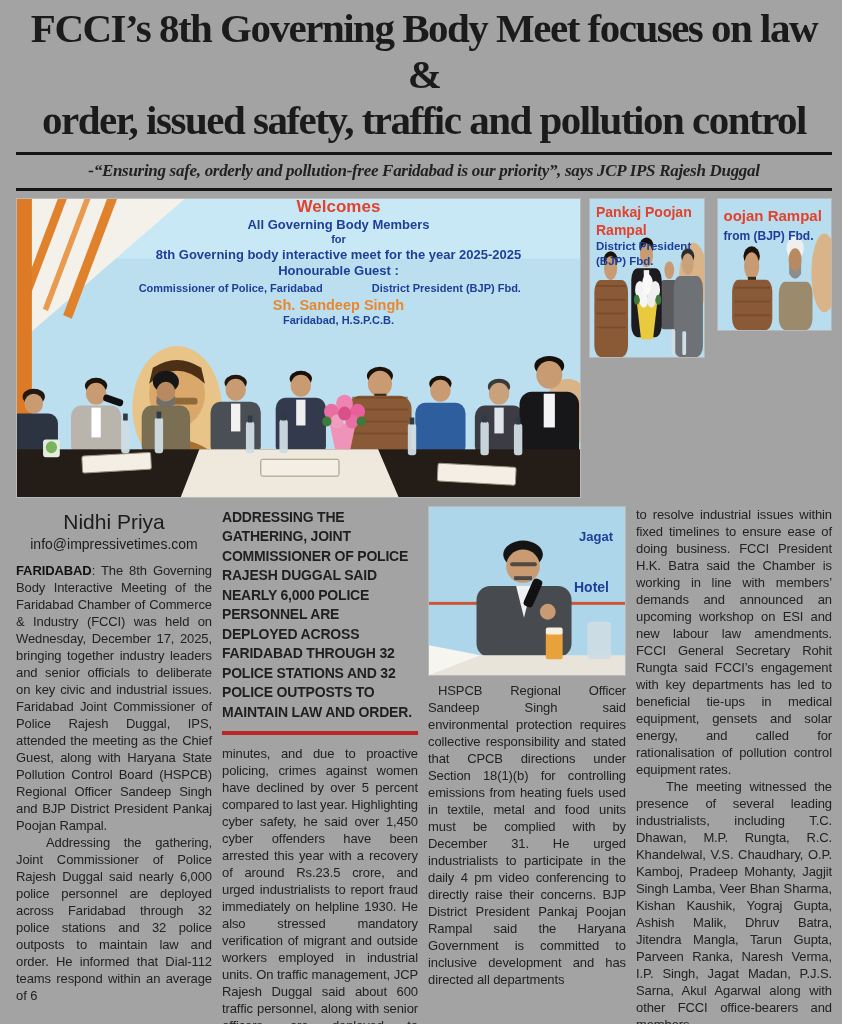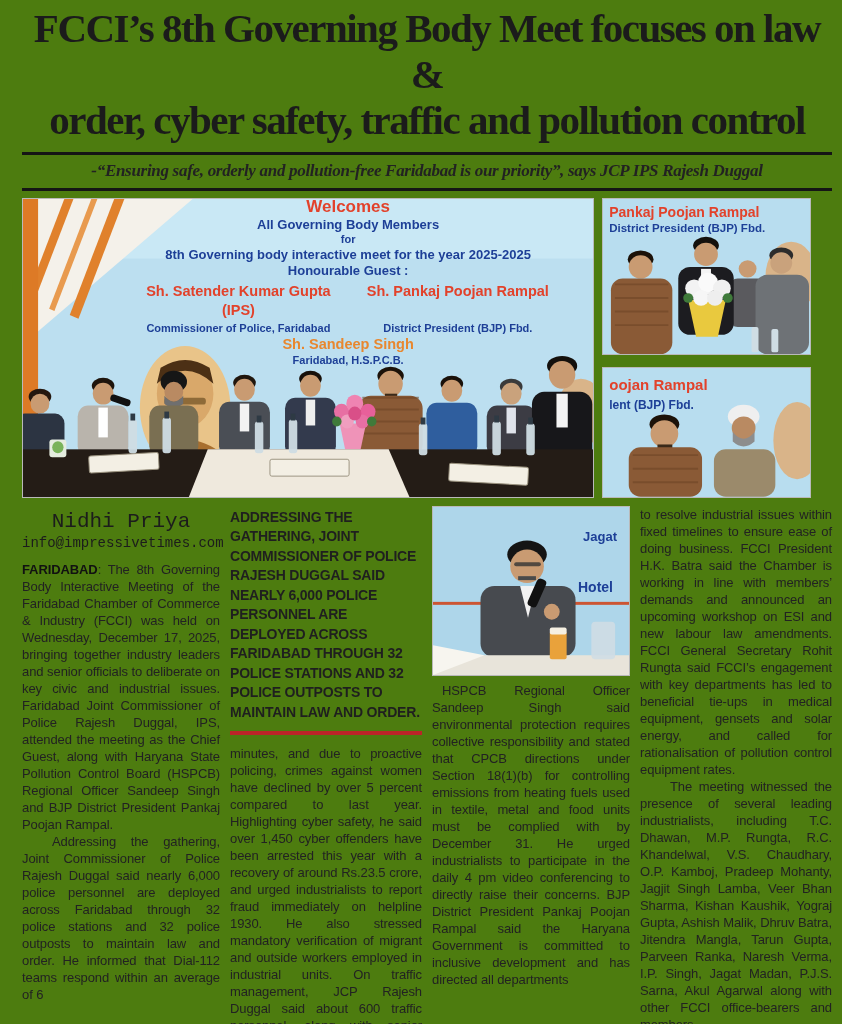--- a/index.html
+++ b/index.html
@@ -1,34 +1,34 @@
 <!DOCTYPE html>
 <html lang="en"><head>
 <meta charset="utf-8">
 <style>
   * { margin:0; padding:0; box-sizing:border-box; }
   html,body { width:842px; height:1024px; background:#ffffff; overflow:hidden; }
   body { font-family:"Liberation Sans", sans-serif; color:#1d1d1d; }
-  .page { width:842px; height:1024px; padding:6px 10px 0 22px; background:#4d7c0f; }
+  .page { width:842px; height:1024px; padding:6px 10px 0 16px; background:#a3a3a3; }
 
   
   .headline { font-family:"Liberation Serif", serif; font-weight:700; text-align:center;
               font-size:41px; line-height:1.12; letter-spacing:-1.5px; color:#1b1b1b; }
   .headline span { display:block; }
   .subhead-bar { margin-top:8px; border-top:3px solid #151515; border-bottom:3px solid #151515;
                  padding:6px 0 7px 0; text-align:center; }
   .subhead { font-family:Liberation Serif, serif; font-style:italic; font-weight:700;
              font-size:17px; color:#222; letter-spacing:-0.3px; }
 
   
   .photo-band { display:flex; gap:8px; margin-top:7px; height:300px; }
   .photo { position:relative; overflow:hidden; border:1px solid #b9b9b9; background:#b8ddef; }
   .photo svg { position:absolute; left:0; top:0; width:100%; height:100%; }
   .main-photo { width:605px; height:300px; }
-  .right-stack { display:flex; flex-direction:column; gap:12px; width:243px; }
+  .right-stack { display:flex; gap:12px; width:243px; }
   .tr-photo { width:209px; height:160px; }
   .br-photo { width:209px; height:133px; }
 
   .banner-text { position:absolute; z-index:2; left:110px; right:30px; top:2px; text-align:center;
                  line-height:1.25; pointer-events:none; }
   .bt-welcome { color:#e2422b; font-weight:700; font-size:17px; margin-top:-5px; }
   .bt-blue    { color:#1d3f97; font-weight:700; font-size:13px; }
   .bt-small   { color:#1d3f97; font-weight:700; font-size:11px; }
   .bt-guests  { display:flex; justify-content:space-between; margin-top:3px; }
   .bt-guests > div { width:49%; }
@@ -43,21 +43,21 @@
   .tr-line2 { color:#1d3f97; font-weight:700; font-size:11.5px; }
   .br-text { left:6px; top:6px; line-height:1.5; }
   .br-line1 { color:#e2422b; font-weight:700; font-size:15px; }
   .br-line2 { color:#1d3f97; font-weight:700; font-size:12px; }
   .sp-word1 { position:absolute; z-index:2; right:12px; top:22px; color:#1d3f97; font-weight:700; font-size:13px; }
   .sp-word2 { position:absolute; z-index:2; right:16px; top:72px; color:#1d3f97; font-weight:700; font-size:14px; }
 
   
   .article { display:flex; gap:10px; margin-top:8px; }
   .col { width:198px; }
-  .byline-block { text-align:center; margin:4px 0 10px 0; font-family:Liberation Mono, monospace; }
+  .byline-block { text-align:center; margin:4px 0 10px 0; font-family:Liberation Sans, sans-serif; }
   .byline-author { font-size:21px; color:#1c1c1c; }
   .byline-email { font-size:14px; color:#1c1c1c; margin-top:2px; }
   .para { font-size:13px; line-height:17px; text-align:justify; letter-spacing:-0.1px;
           color:#222; hyphens:auto; }
   .para + .para { margin-top:0; }
   .indent-lg { text-indent:30px; }
   .indent-sm { text-indent:10px; }
   .lead-bold { font-weight:700; color:#111; }
   .pull-quote { font-weight:700; font-size:14px; line-height:19.5px; color:#1f1f1f;
                 text-align:left; letter-spacing:-0.2px; margin-top:2px; }
@@ -66,21 +66,21 @@
                    border:1px solid #b9b9b9; background:#aed6ea; margin-bottom:6px; }
   .speaker-photo svg { position:absolute; left:0; top:0; width:100%; height:100%; }
 </style>
 </head>
 <body>
 
 <div class="page">
 
   <h1 class="headline">
     <span>FCCI’s 8th Governing Body Meet focuses on law &amp;</span>
-    <span>order, cyber safety, traffic and pollution control</span>
+    <span>order, issued safety, traffic and pollution control</span>
   </h1>
 
   <div class="subhead-bar">
     <div class="subhead">-“Ensuring safe, orderly and pollution-free Faridabad is our priority”, says JCP IPS Rajesh Duggal</div>
   </div>
 
   <div class="photo-band">
 
     <div class="photo main-photo">
       <svg class="bg-layer" viewBox="0 0 605 300" preserveAspectRatio="none">
@@ -99,24 +99,20 @@
         <ellipse cx="592" cy="215" rx="26" ry="34" fill="#d9b489"></ellipse>
       </svg>
 
       <div class="banner-text">
         <div class="bt-welcome">Welcomes</div>
         <div class="bt-blue">All Governing Body Members</div>
         <div class="bt-small">for</div>
         <div class="bt-blue">8th Governing body interactive meet for the year 2025-2025</div>
         <div class="bt-blue">Honourable Guest :</div>
         <div class="bt-guests">
-          <div class="bt-red">Sh. Satender Kumar Gupta (IPS)</div>
-          <div class="bt-red">Sh. Pankaj Poojan Rampal</div>
-        </div>
-        <div class="bt-guests">
           <div class="bt-small">Commissioner of Police, Faridabad</div>
           <div class="bt-small">District President (BJP) Fbd.</div>
         </div>
         <div class="bt-orange">Sh. Sandeep Singh</div>
         <div class="bt-small">Faridabad, H.S.P.C.B.</div>
       </div>
 
       <svg class="people-layer" viewBox="0 0 605 300" preserveAspectRatio="none">
 
         <g>
@@ -279,21 +275,21 @@
           </g>
           <g>
             <ellipse cx="142" cy="50" rx="16" ry="12" fill="#efefef"></ellipse>
               <circle cx="142" cy="62" r="12" fill="#b98a62"></circle>
             <path d="M131 66 q11 14 22 0 l0 10 q-11 10 -22 0 z" fill="#8d8d8d"></path>
             <rect x="112" y="84" width="62" height="49" rx="12" fill="#9b8a6b"></rect>
           </g>
         </svg>
         <div class="ph-caption-text br-text">
           <div class="br-line1">oojan Rampal</div>
-          <div class="br-line2">lent (BJP) Fbd.</div>
+          <div class="br-line2">from (BJP) Fbd.</div>
         </div>
       </div>
 
     </div>
   </div>
 
   <div class="article">
 
     <div class="col">
       <div class="byline-block">

